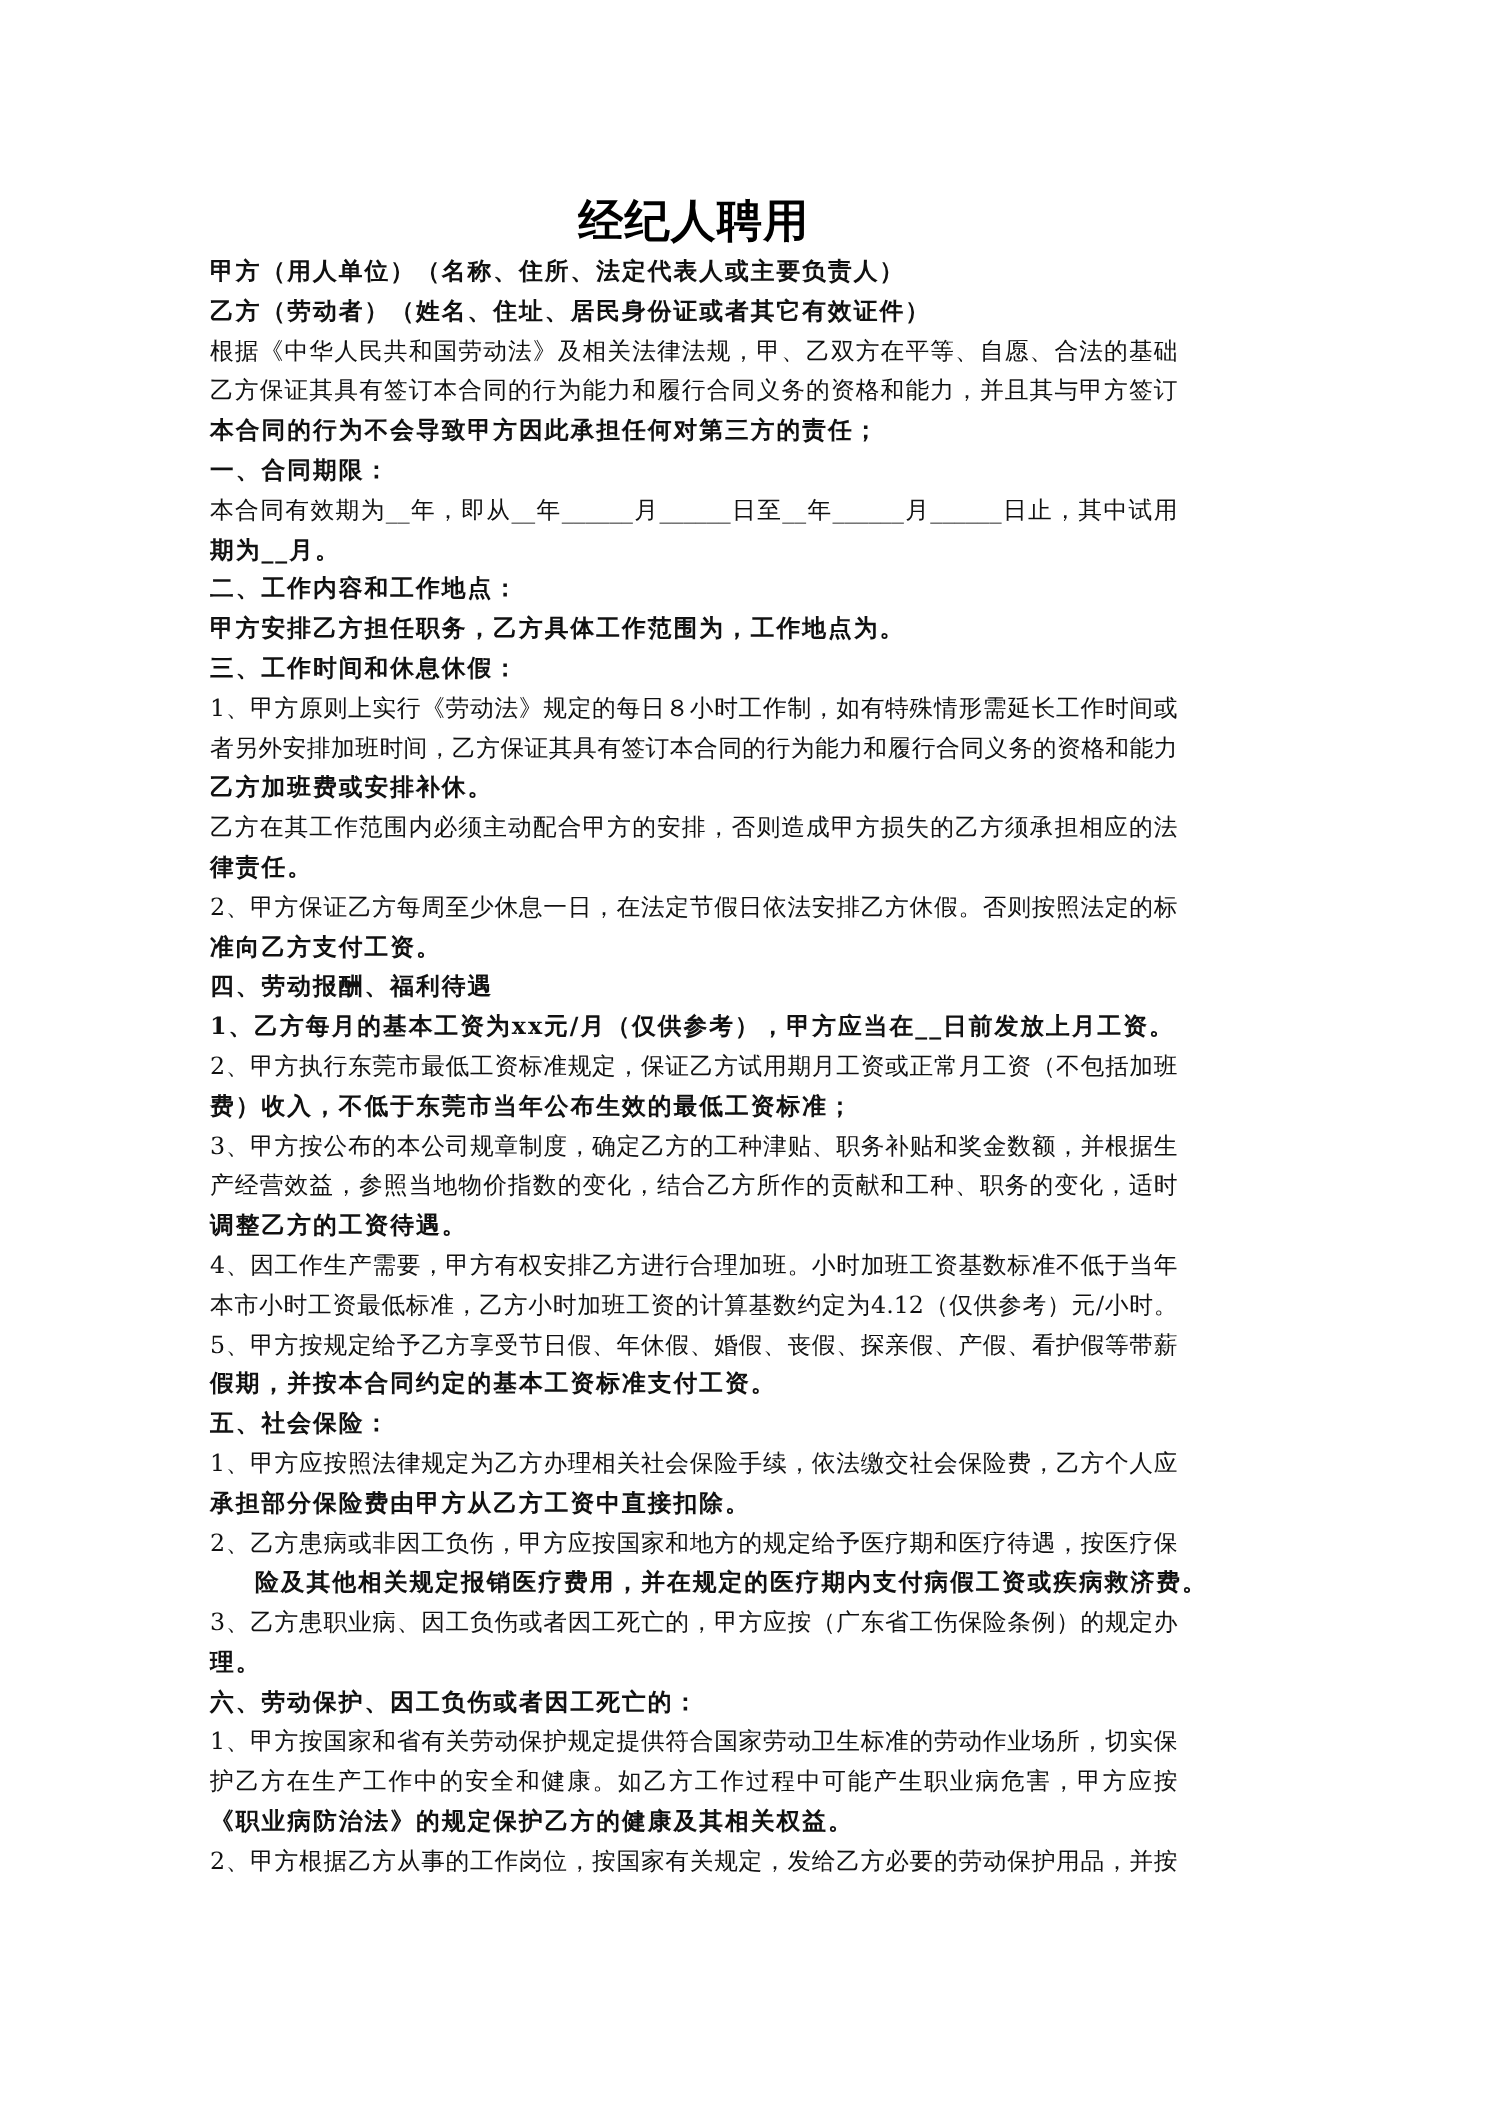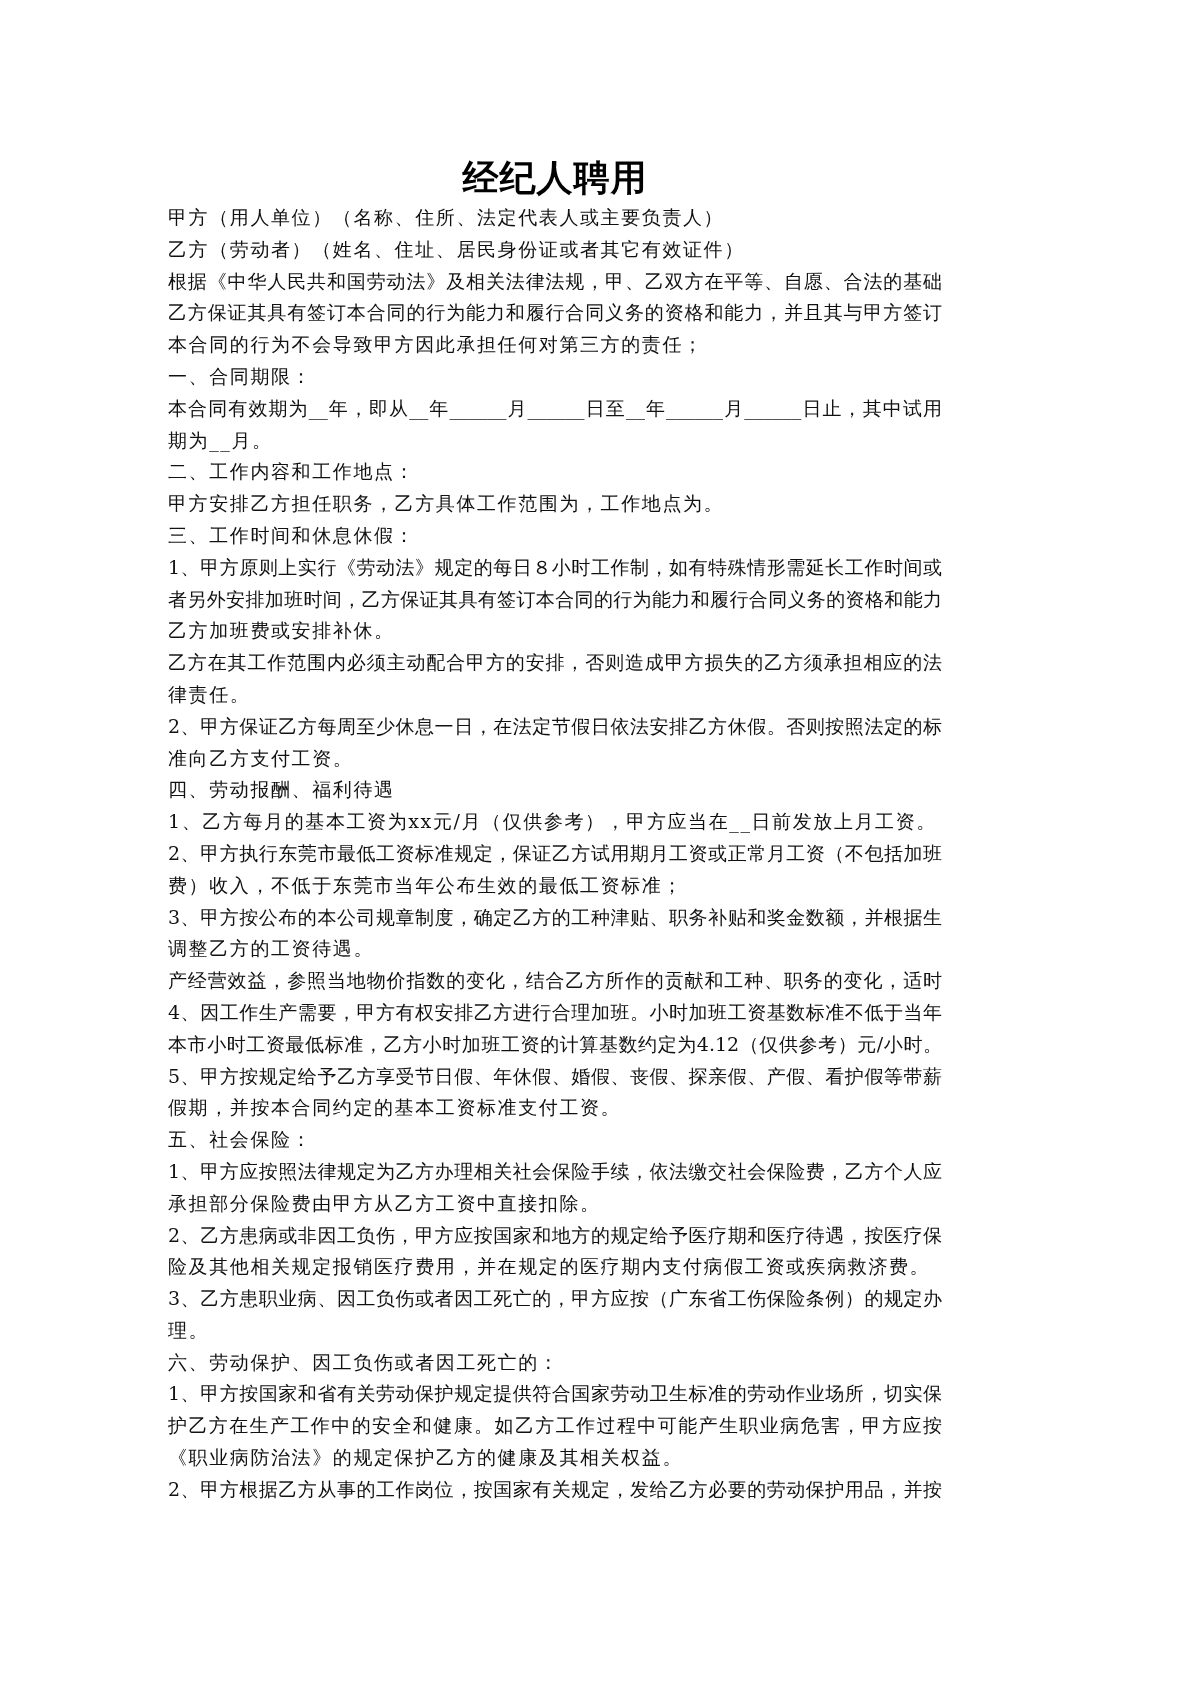--- a/index.html
+++ b/index.html
@@ -15,21 +15,21 @@
   }
   .body {
     position: absolute; left: 168px; top: 202px; width: 774px;
     font-family: "DejaVu Serif", "Liberation Serif", serif;
     font-size: 19px; line-height: 31.8px; color: #111;
   }
   .line {
     display: block; white-space: nowrap; height: 31.8px;
     text-align: justify; text-align-last: justify; overflow: visible;
   }
-  .line.short { text-align: right; text-align-last: left; }
+  .line.short { text-align: right; text-align-last: left; font-weight: bold; }
 </style>
 </head>
 <body>
 
 <div class="page">
   <div class="title">经纪人聘用</div>
   <div class="body" id="doc-body">
       <div class="line short" style="letter-spacing: 1.6px;">甲方（用人单位）（名称、住所、法定代表人或主要负责人）</div>
       <div class="line short" style="letter-spacing: 1.6px;">乙方（劳动者）（姓名、住址、居民身份证或者其它有效证件）</div>
       <div class="line" style="letter-spacing: 0px;"><span style="letter-spacing: 0px;">根据《中华人民共和国劳动法》及相关法律法规，甲、乙双方在平等、自愿、合法的基础</span></div>
@@ -46,31 +46,31 @@
       <div class="line short" style="letter-spacing: 1.6px;">乙方加班费或安排补休。</div>
       <div class="line" style="letter-spacing: 0px;"><span style="letter-spacing: 0px;">乙方在其工作范围内必须主动配合甲方的安排，否则造成甲方损失的乙方须承担相应的法</span></div>
       <div class="line short" style="letter-spacing: 1.6px;">律责任。</div>
       <div class="line" style="letter-spacing: 0px;"><span style="letter-spacing: 0px;">2、甲方保证乙方每周至少休息一日，在法定节假日依法安排乙方休假。否则按照法定的标</span></div>
       <div class="line short" style="letter-spacing: 1.6px;">准向乙方支付工资。</div>
       <div class="line short" style="letter-spacing: 1.6px;">四、劳动报酬、福利待遇</div>
       <div class="line short" style="letter-spacing: 1.6px;">1、乙方每月的基本工资为xx元/月（仅供参考），甲方应当在__日前发放上月工资。</div>
       <div class="line" style="letter-spacing: 0px;"><span style="letter-spacing: 0px;">2、甲方执行东莞市最低工资标准规定，保证乙方试用期月工资或正常月工资（不包括加班</span></div>
       <div class="line short" style="letter-spacing: 1.6px;">费）收入，不低于东莞市当年公布生效的最低工资标准；</div>
       <div class="line" style="letter-spacing: 0px;"><span style="letter-spacing: 0px;">3、甲方按公布的本公司规章制度，确定乙方的工种津贴、职务补贴和奖金数额，并根据生</span></div>
+      <div class="line" style="letter-spacing: 0px;"><span style="letter-spacing: 0px;">产经营效益，参照当地物价指数的变化，结合乙方所作的贡献和工种、职务的变化，适时</span></div>
       <div class="line short" style="letter-spacing: 1.6px;">调整乙方的工资待遇。</div>
-      <div class="line" style="letter-spacing: 0px;"><span style="letter-spacing: 0px;">产经营效益，参照当地物价指数的变化，结合乙方所作的贡献和工种、职务的变化，适时</span></div>
       <div class="line" style="letter-spacing: 0px;"><span style="letter-spacing: 0px;">4、因工作生产需要，甲方有权安排乙方进行合理加班。小时加班工资基数标准不低于当年</span></div>
       <div class="line" style="letter-spacing: 0px;"><span style="letter-spacing: 0px;">本市小时工资最低标准，乙方小时加班工资的计算基数约定为4.12（仅供参考）元/小时。</span></div>
       <div class="line" style="letter-spacing: 0px;"><span style="letter-spacing: 0px;">5、甲方按规定给予乙方享受节日假、年休假、婚假、丧假、探亲假、产假、看护假等带薪</span></div>
       <div class="line short" style="letter-spacing: 1.6px;">假期，并按本合同约定的基本工资标准支付工资。</div>
       <div class="line short" style="letter-spacing: 1.6px;">五、社会保险：</div>
       <div class="line" style="letter-spacing: 0px;"><span style="letter-spacing: 0px;">1、甲方应按照法律规定为乙方办理相关社会保险手续，依法缴交社会保险费，乙方个人应</span></div>
       <div class="line short" style="letter-spacing: 1.6px;">承担部分保险费由甲方从乙方工资中直接扣除。</div>
       <div class="line" style="letter-spacing: 0px;"><span style="letter-spacing: 0px;">2、乙方患病或非因工负伤，甲方应按国家和地方的规定给予医疗期和医疗待遇，按医疗保</span></div>
-      <div class="line short" style="letter-spacing: 1.6px;">险及其他相关规定报销医疗费用，并在规定的医疗期内支付病假工资或疾病救济费。</div>
+      <div class="line short" style="letter-spacing: 1.6px; margin-left: 36px;">险及其他相关规定报销医疗费用，并在规定的医疗期内支付病假工资或疾病救济费。</div>
       <div class="line" style="letter-spacing: 0px;"><span style="letter-spacing: 0px;">3、乙方患职业病、因工负伤或者因工死亡的，甲方应按（广东省工伤保险条例）的规定办</span></div>
       <div class="line short" style="letter-spacing: 1.6px;">理。</div>
       <div class="line short" style="letter-spacing: 1.6px;">六、劳动保护、因工负伤或者因工死亡的：</div>
       <div class="line" style="letter-spacing: 0px;"><span style="letter-spacing: 0px;">1、甲方按国家和省有关劳动保护规定提供符合国家劳动卫生标准的劳动作业场所，切实保</span></div>
       <div class="line" style="letter-spacing: 0px;"><span style="letter-spacing: 0px; margin-top: 36px;">护乙方在生产工作中的安全和健康。如乙方工作过程中可能产生职业病危害，甲方应按</span></div>
       <div class="line short" style="letter-spacing: 1.6px;">《职业病防治法》的规定保护乙方的健康及其相关权益。</div>
       <div class="line" style="letter-spacing: 0px;"><span style="letter-spacing: 0px;">2、甲方根据乙方从事的工作岗位，按国家有关规定，发给乙方必要的劳动保护用品，并按</span></div>
     </div>
 </div>
 

